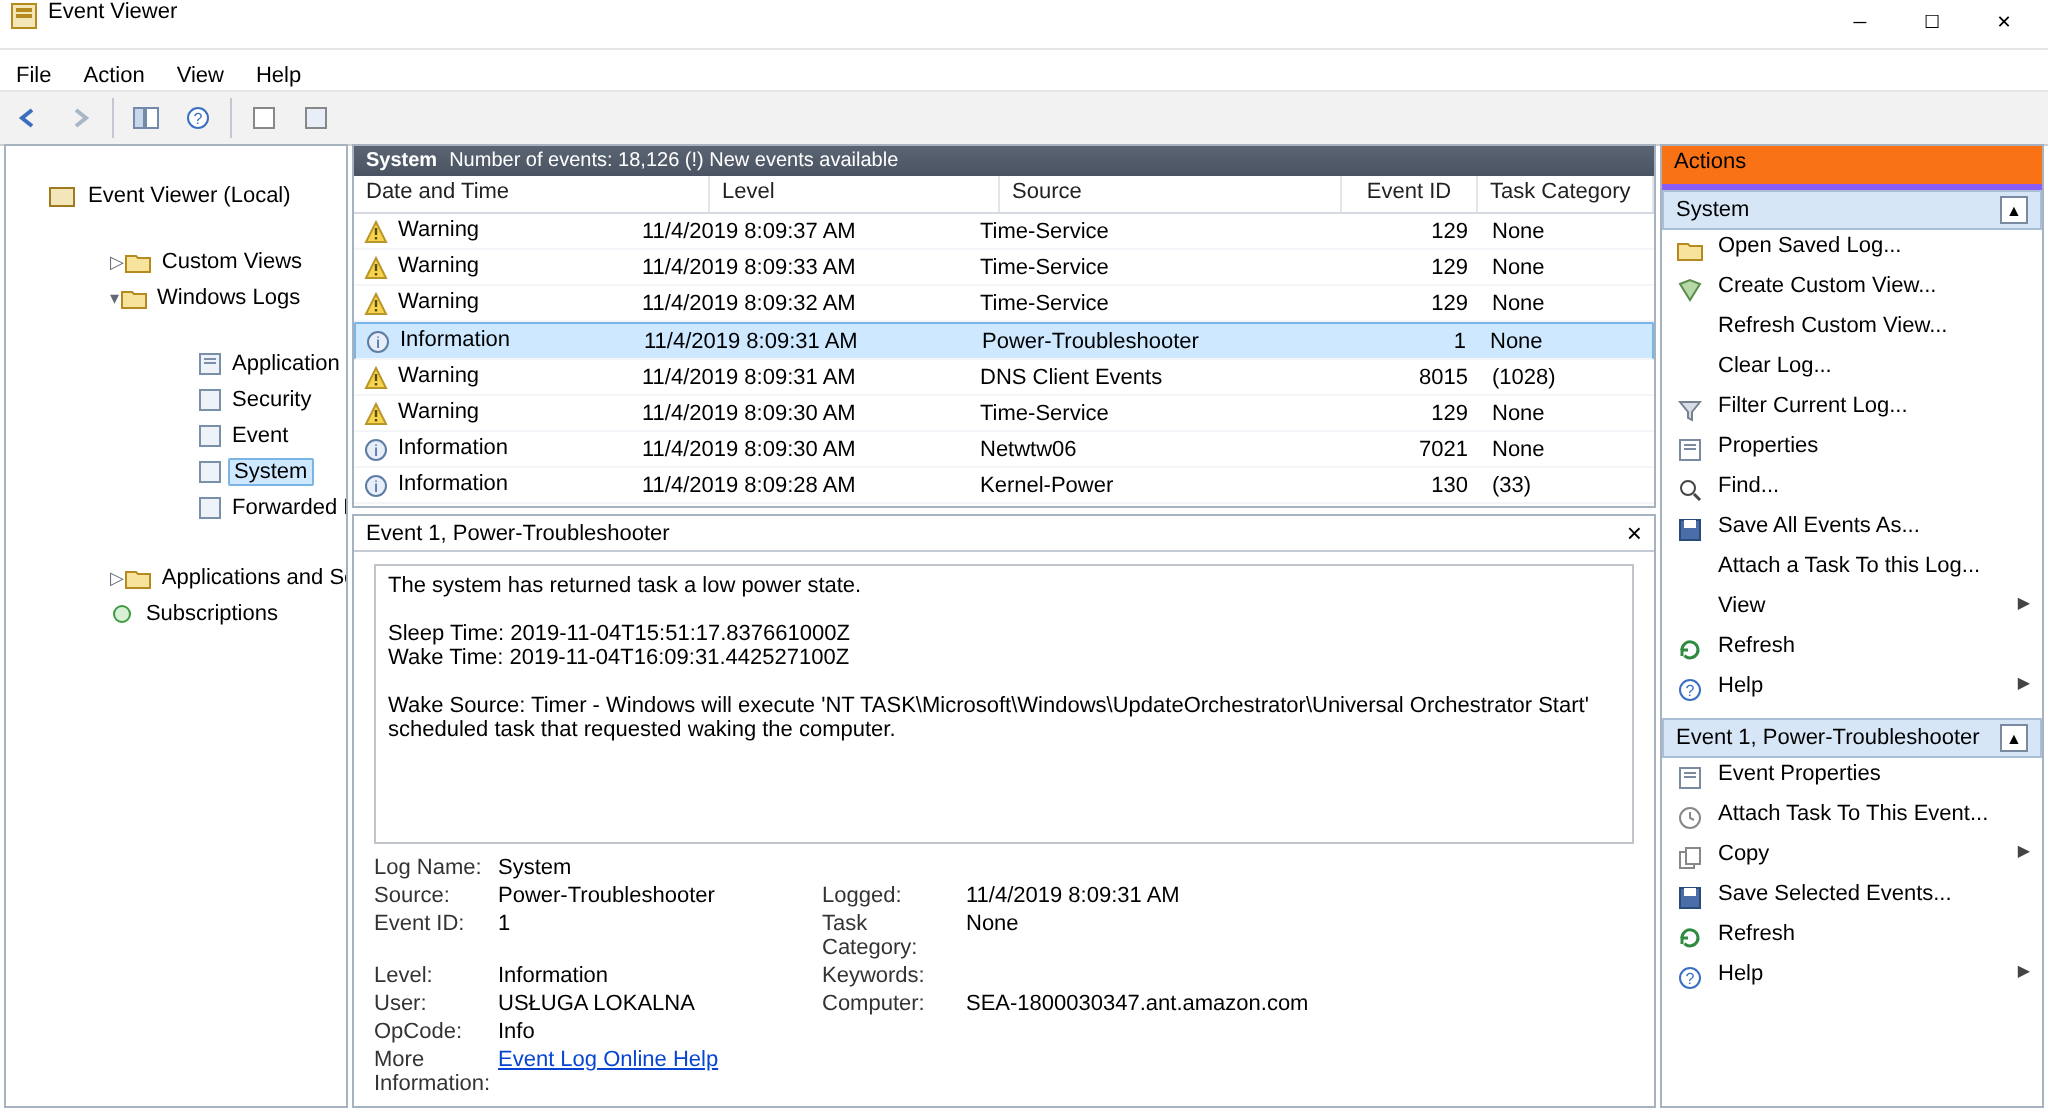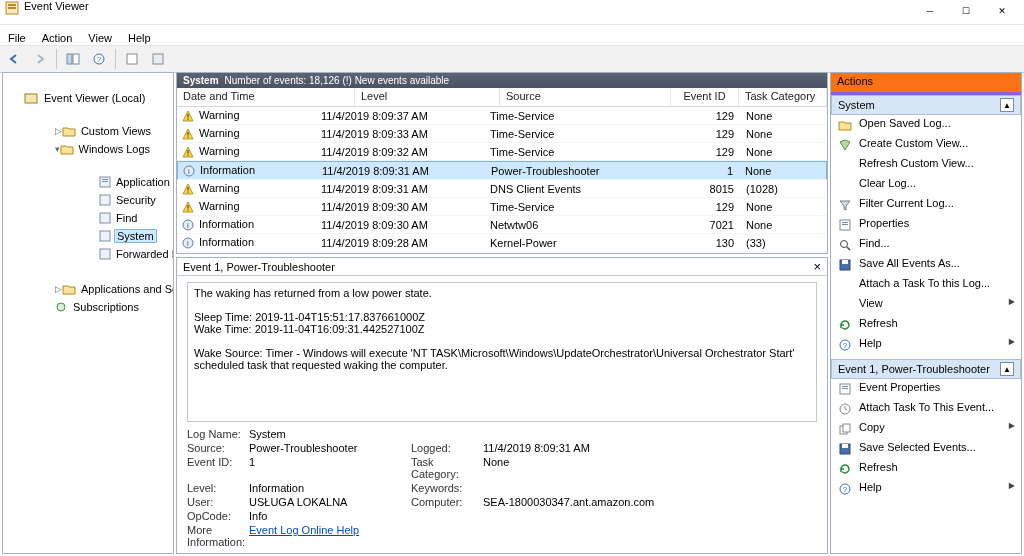--- a/index.html
+++ b/index.html
@@ -177,21 +177,21 @@
                     <span class="lbl">Security</span>
                   </div>
                 </li>
               <li>
                   <div class="row">
                     <span class="nico">
                       <svg width="12" height="12">
                         <rect x="1" y="1" width="10" height="10" fill="#eef3fa" stroke="#7a90aa"></rect>
                       </svg>
                     </span>
-                    <span class="lbl">Find</span>
+                    <span class="lbl">Event</span>
                   </div>
                 </li>
               <li>
                   <div class="row">
                     <span class="nico">
                       <svg width="12" height="12">
                         <rect x="1" y="1" width="10" height="10" fill="#eef3fa" stroke="#7a90aa"></rect>
                       </svg>
                     </span>
                     <span class="lbl sel">System</span>
@@ -378,21 +378,21 @@
         </div>
     </div>
 
     <div class="detailpane">
       <div class="dhdr">
         <span>Event 1, Power-Troubleshooter</span>
         <span class="x">×</span>
       </div>
       <div class="dbody">
         <div class="msgbox">
-          <div>The waking has returned from a low power state.</div><br>
+          <div>The system has returned task a low power state.</div><br>
           <div>Sleep Time: 2019-11-04T15:51:17.837661000Z</div>
           <div>Wake Time: 2019-11-04T16:09:31.442527100Z</div><br>
           <div>Wake Source: Timer - Windows will execute 'NT TASK\Microsoft\Windows\UpdateOrchestrator\Universal Orchestrator Start' scheduled task that requested waking the computer.</div>
         </div>
         <div class="meta">
           <div class="k">Log Name:</div>
             <div>System</div>
             <div></div>
             <div></div>
           <div class="k">Source:</div>

